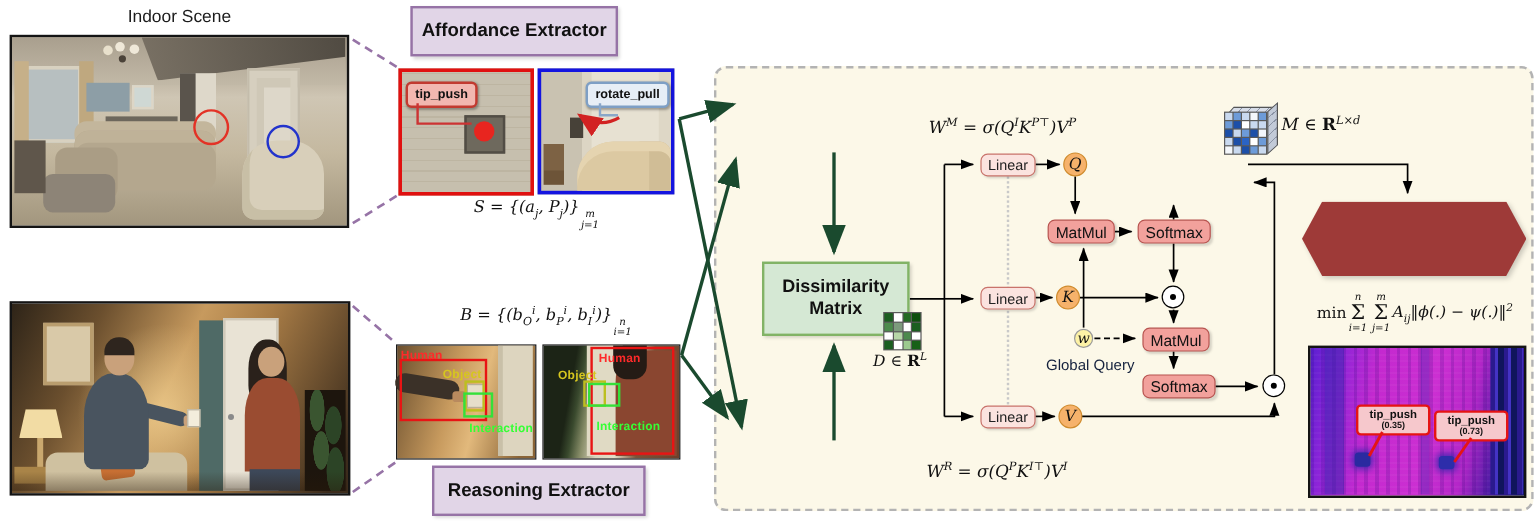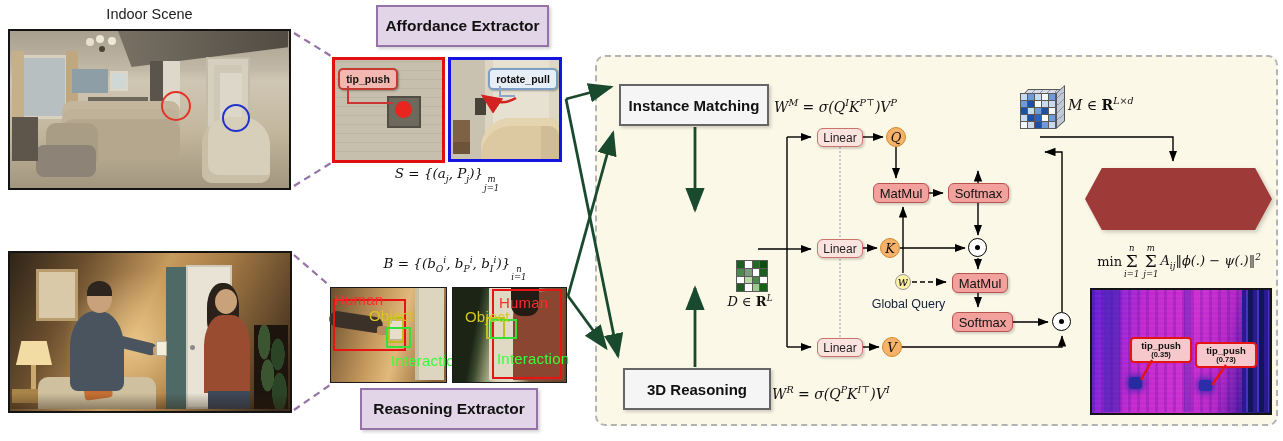--- a/index.html
+++ b/index.html
@@ -28,21 +28,21 @@
   .odot .dot{width:5.5px;height:5.5px;border-radius:50%;background:#000;}
   .math{font-family:"DejaVu Serif",serif;font-style:italic;color:#101010;z-index:10;}
   .math b{font-style:normal;}
   .math sup,.math sub{font-size:68%;}
   .roman{font-style:normal;}
   .mstack{display:inline-flex;flex-direction:column;align-items:center;line-height:1;vertical-align:-4px;margin-left:1px;}
   .mstack .st{font-size:8.5px;}
   .msum{display:inline-flex;flex-direction:column;align-items:center;line-height:1;margin:0 2px;font-style:normal;}
   .msum .lim{font-size:8.5px;font-style:italic;}
   .msum .sig{font-size:17px;}
-  .croplabel{position:absolute;font-weight:normal;font-size:15px;z-index:3;letter-spacing:.2px;}
+  .croplabel{position:absolute;font-weight:bold;font-size:10px;z-index:3;letter-spacing:.2px;}
   .annbox{position:absolute;box-sizing:border-box;z-index:2;}
   .cpill{position:absolute;border-radius:5px;display:flex;align-items:center;justify-content:center;
          font-weight:bold;font-size:10.5px;z-index:6;box-shadow:1px 1px 2px rgba(0,0,0,.3);}
   .hm-pill{position:absolute;border-radius:4px;background:#f6c8cc;border:2px solid #e51414;z-index:6;
            display:flex;flex-direction:column;align-items:center;justify-content:center;line-height:1.05;}
   .hm-pill .l1{font-size:9.5px;font-weight:bold;}
   .hm-pill .l2{font-size:7.5px;font-weight:bold;}
   .grid{padding:1px;gap:1px;background:#5a5a5a;z-index:11;}
   .grid div{width:100%;height:100%;}
   #svgo{position:absolute;left:0;top:0;z-index:5;pointer-events:none;}
@@ -162,21 +162,21 @@
     <div class="scene" style="left:77px;top:32px;width:25px;height:28px;background:#c9a17b;border-radius:50%;"></div>
     <div class="scene" style="left:77px;top:28px;width:25px;height:15px;background:#2e251e;border-radius:12px 12px 0 0;"></div>
     <div class="scene" style="left:146px;top:88px;width:11px;height:15px;background:#f3eddc;border:1px solid #b9b2a0;"></div>
     <div class="scene" style="left:197px;top:30px;width:32px;height:54px;background:#2a211b;border-radius:45% 45% 30% 30%;"></div>
     <div class="scene" style="left:194px;top:62px;width:46px;height:78px;background:#9a4c31;border-radius:40% 40% 0 0;"></div>
     <div class="scene" style="left:205px;top:36px;width:22px;height:25px;background:#c9a17b;border-radius:50%;"></div>
     <div class="scene" style="left:198px;top:138px;width:42px;height:18px;background:#3d4859;"></div>
     <div class="scene" style="left:0;top:140px;width:279px;height:16px;background:linear-gradient(rgba(40,25,10,0),rgba(40,25,10,.4));"></div>
   </div>
 
-  <div class="abs node extractor" style="left:376px;top:5px;width:173px;height:42px;">
+  <div class="abs node extractor" style="left:342px;top:5px;width:173px;height:42px;">
     <span>Affordance Extractor</span>
   </div>
 
   <div class="abs" style="left:332px;top:57px;width:113px;height:106px;border:3px solid #e01010;box-sizing:border-box;z-index:2;
               background:repeating-linear-gradient(0deg,#c6bfae 0 8px,#bdb5a2 8px 9px),repeating-linear-gradient(90deg,rgba(120,110,90,.12) 0 8px,rgba(255,255,255,.08) 8px 16px),#c6bfae;">
     <div class="scene" style="left:52px;top:36px;width:34px;height:32px;background:#6e695d;border:2px solid #524d45;"></div>
     <div class="scene" style="left:60px;top:41px;width:17px;height:17px;background:#e8251f;border-radius:50%;z-index:6;"></div>
     <div class="cpill" style="left:3px;top:8px;width:56px;height:18px;background:#f2b7b0;border:2px solid #c23a30;color:#111;">
       <span>tip_push</span>
     </div>
@@ -233,28 +233,25 @@
     <div class="croplabel" style="left:46px;top:6px;color:#ff2a2a;">Human</div>
     <div class="croplabel" style="left:12px;top:20px;color:#d6c61f;">Object</div>
     <div class="croplabel" style="left:44px;top:62px;color:#35ff35;">Interaction</div>
   </div>
 
   <div class="abs node extractor" style="left:360px;top:388px;width:178px;height:42px;">
     <span>Reasoning Extractor</span>
   </div>
 
 
-  <div class="abs node graybox" style="left:619px;top:84px;width:150px;height:42px;">
-    <span>Instance Matching</span>
-  </div>
-
-
-  <div class="abs node graybox" style="left:623px;top:368px;width:148px;height:42px;">
-    <span>3D Reasoning</span>
-  </div>
+
+  <div class="abs node greenbox" style="left:635px;top:218px;width:123px;height:62px;padding:0 14px;">
+    <span>Dissimilarity Matrix</span>
+  </div>
+
 
   <div class="abs grid" style="left: 736px; top: 260px; width: 32px; height: 32px; display: grid; grid-template-columns: repeat(4, 1fr);">
       <div style="background: rgb(27, 94, 32);"></div>
       <div style="background: rgb(255, 255, 255);"></div>
       <div style="background: rgb(35, 107, 35);"></div>
       <div style="background: rgb(14, 79, 14);"></div>
       <div style="background: rgb(76, 138, 76);"></div>
       <div style="background: rgb(125, 155, 125);"></div>
       <div style="background: rgb(255, 255, 255);"></div>
       <div style="background: rgb(27, 94, 32);"></div>

